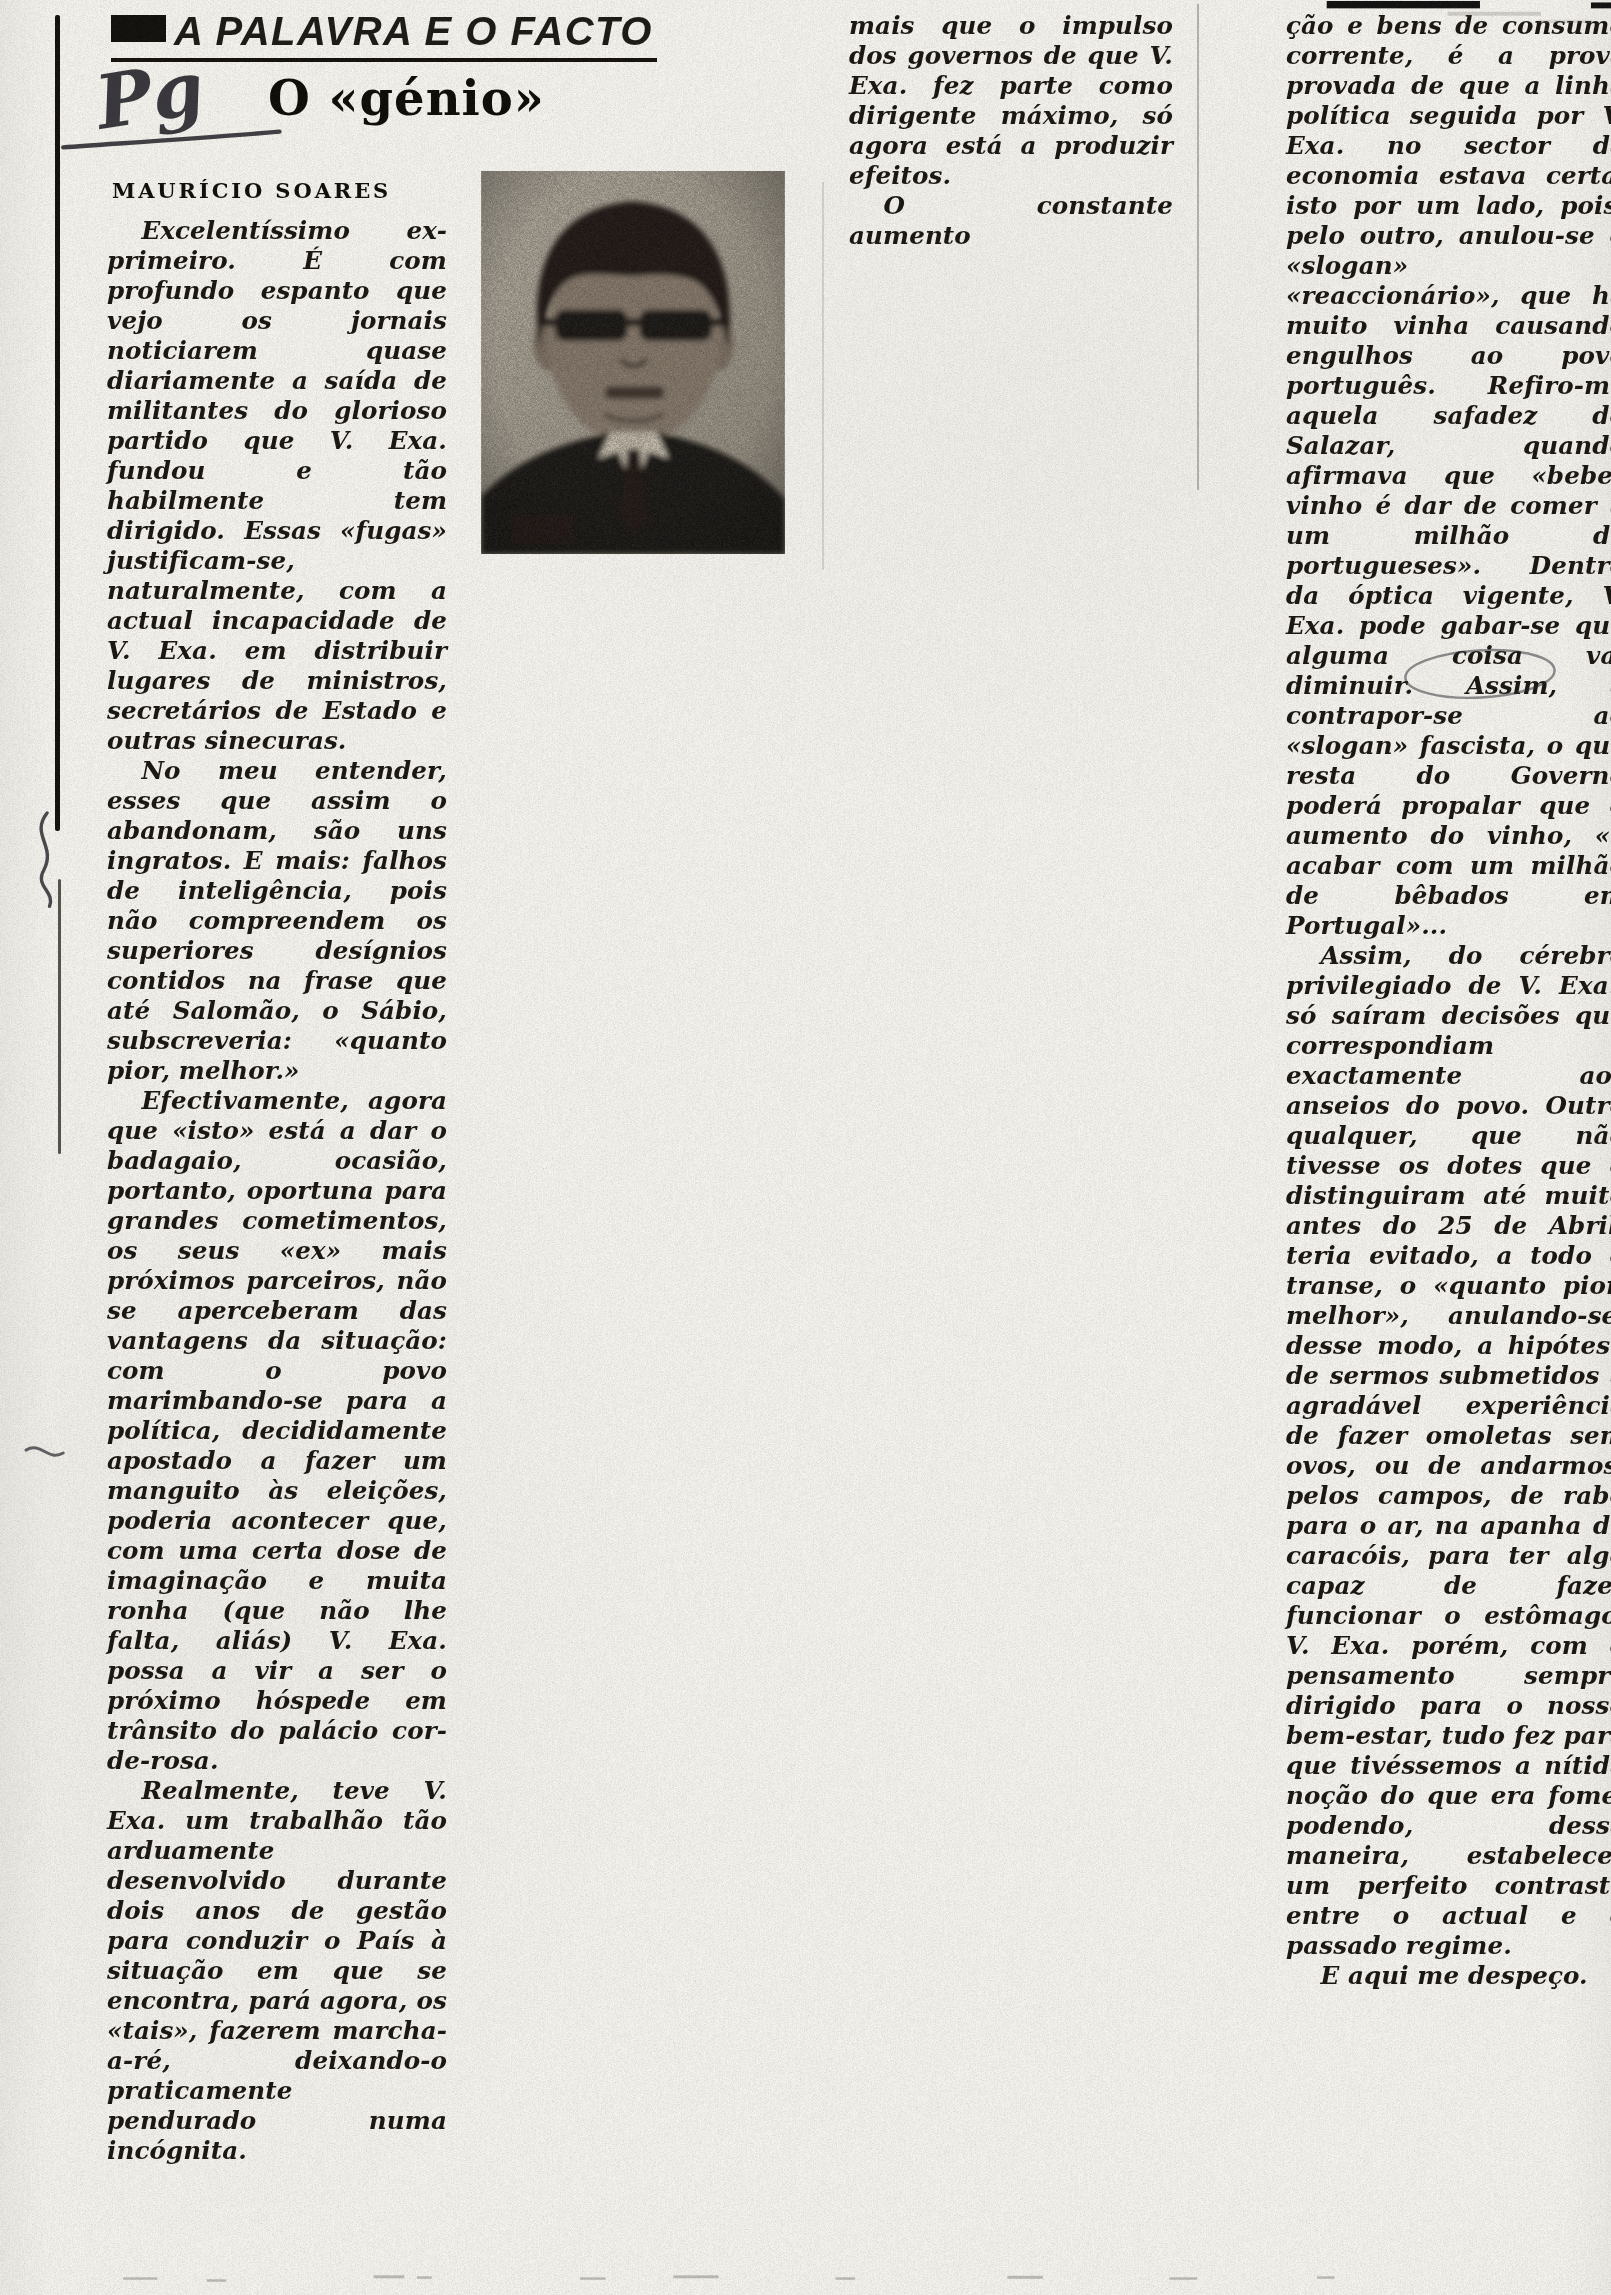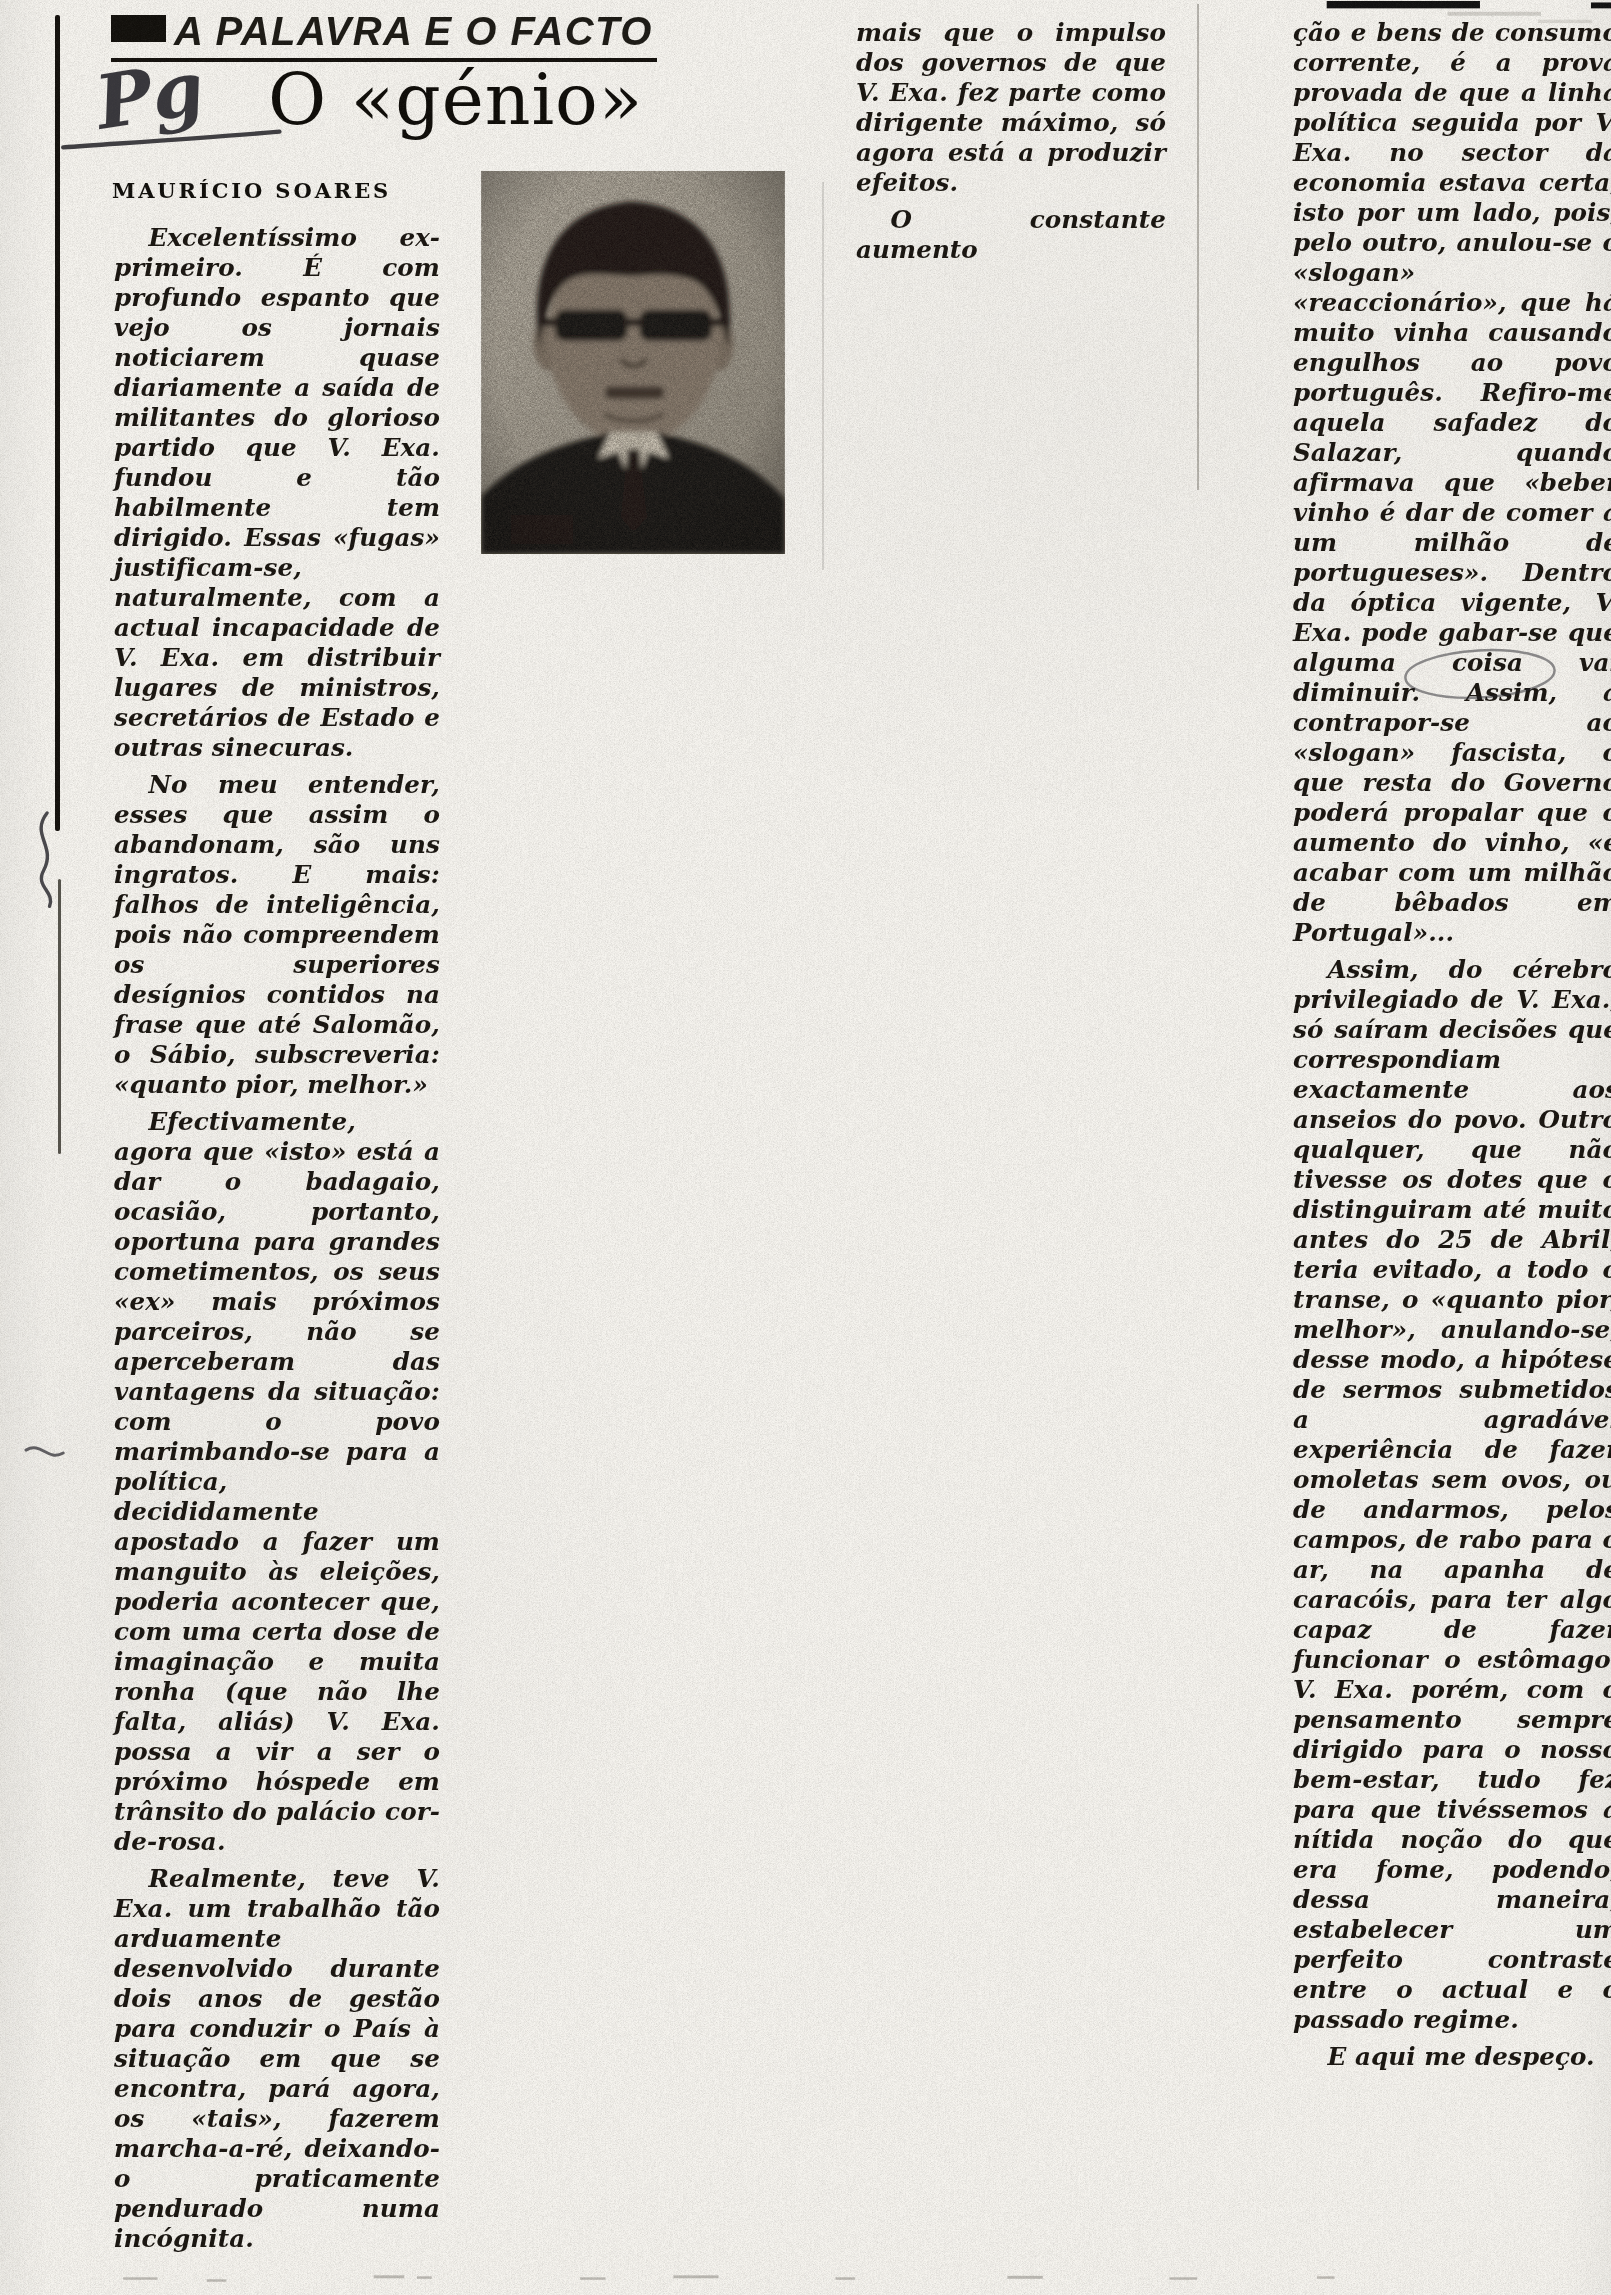--- a/index.html
+++ b/index.html
@@ -29,40 +29,40 @@
     font-style:italic; font-weight:700; font-size:40px; letter-spacing:1.5px;
     color:#1c1a15; white-space:nowrap;
   }
   .section-underline { position:absolute; left:111px; top:58px; width:546px; height:3.9px; background:#14110d; }
   .handwritten-mark {
     position:absolute; left:96px; top:58px;
     font-style:italic; font-weight:700; font-size:74px; line-height:1;
     color:#1f1e24; transform:rotate(-9deg); opacity:.88;
   }
   .title {
-    position:absolute; left:268px; top:64px;
-    font-weight:400; font-size:71px; line-height:1; letter-spacing:1px;
+    position:absolute; left:268px; top:74px;
+    font-weight:700; font-size:48px; line-height:1; letter-spacing:1px;
     color:#0e0c08; white-space:nowrap;
   }
   .author {
     position:absolute; left:112px; top:178px;
     font-weight:700; font-size:21px; letter-spacing:2.9px; color:#100e0a; white-space:nowrap;
   }
 
   
   .col {
     position:absolute;
     text-align:justify;
     font-style:italic; font-weight:700;
     font-size:24.6px; line-height:30px;
     letter-spacing:0.1px;
     color:#191510;
     hyphens:auto;
   }
-  .col p { margin:7px; text-indent:1.4em; }
+  .col p { margin:0; text-indent:1.4em; }
   .col p.cont { text-indent:0; }
   .col1 { left:107px;  top:216px; width:340px; }
   .col2 { left:849px; top:10.8px;  width:324px; }
   .col3 { left:1286px; top:10.8px;  width:340px; }
 
   
   .sep-a { position:absolute; left:822px; top:182px;  width:1.5px; height:388px; background:#6e6a62; opacity:.22; }
   .sep-b { position:absolute; left:1197px; top:3.9px;    width:1.5px; height:486px; background:#6e6a62; opacity:.45; }
 
   

